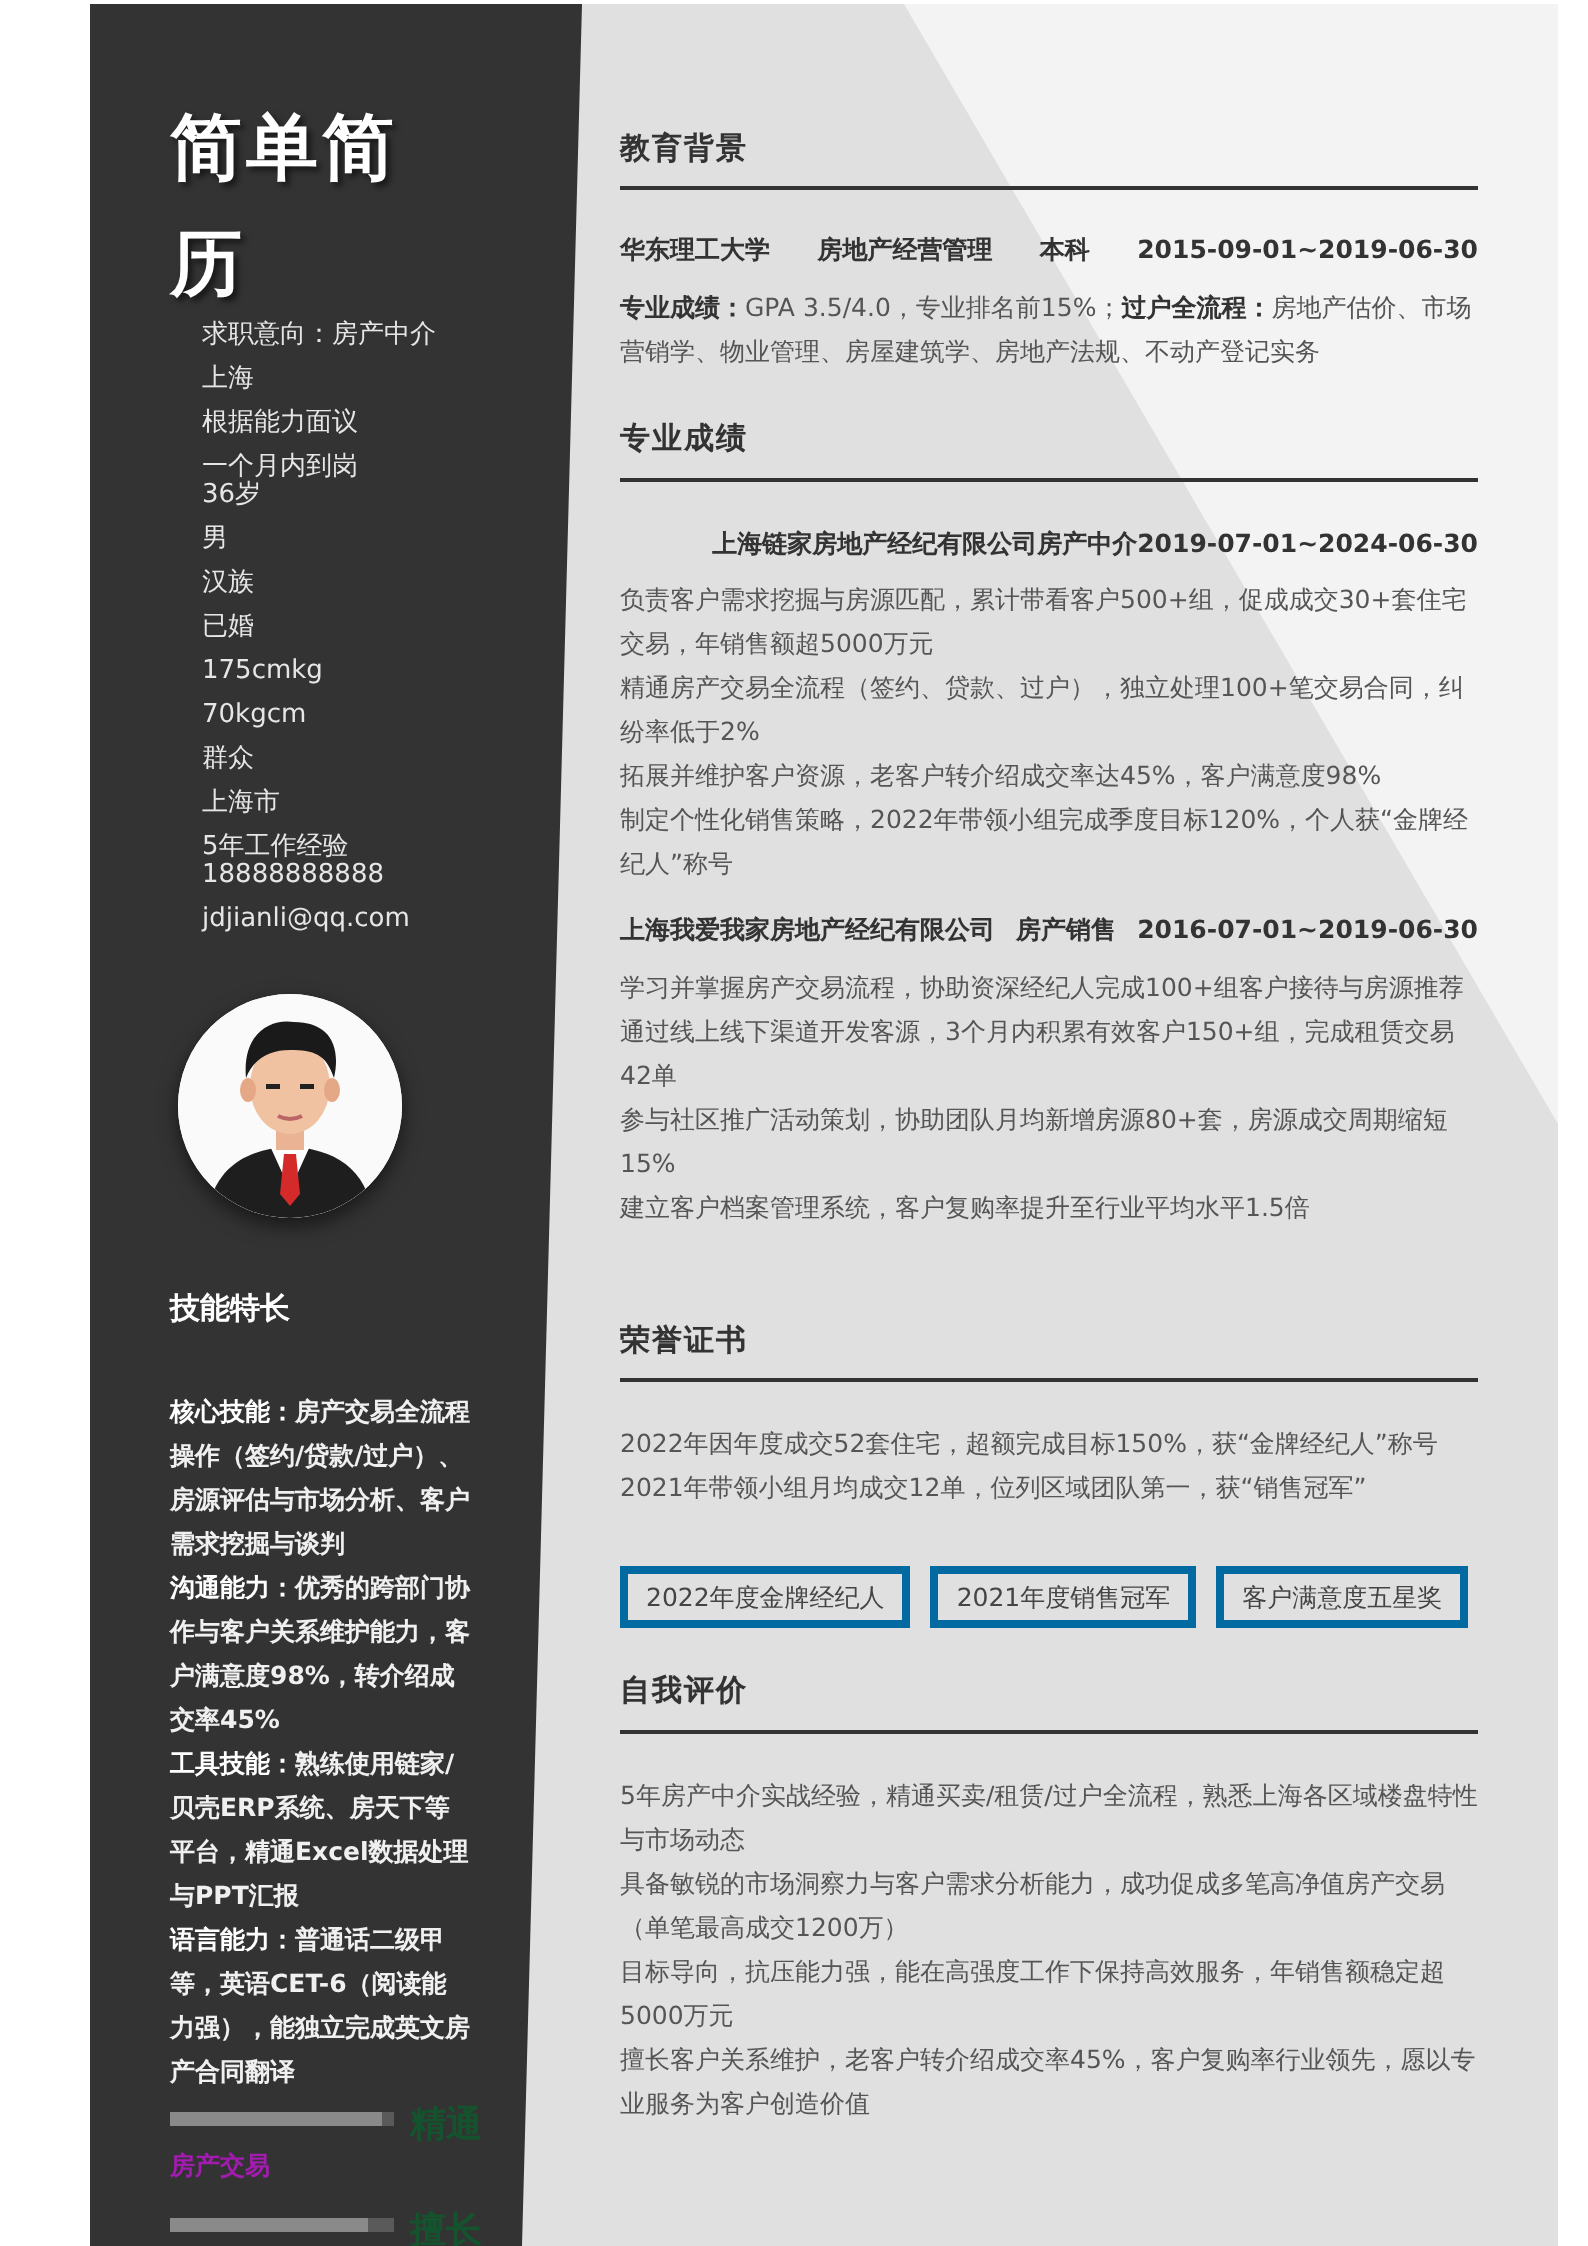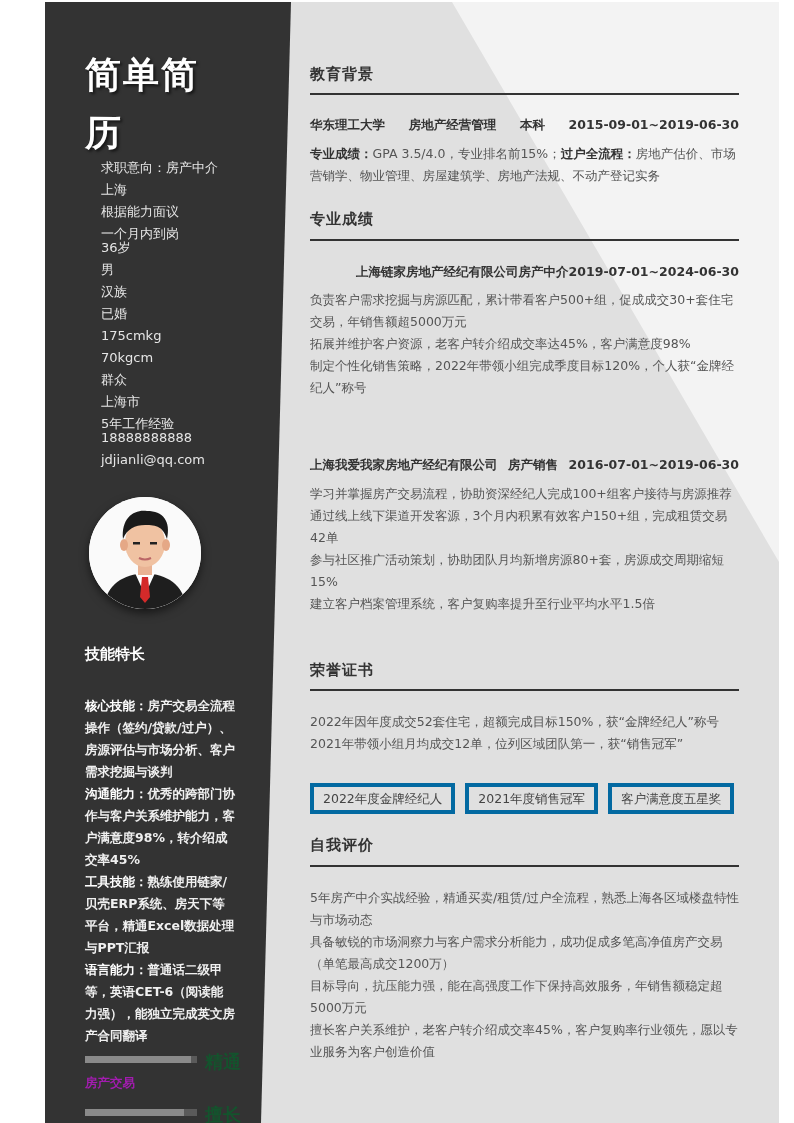--- a/index.html
+++ b/index.html
@@ -152,20 +152,21 @@
     <div class="sec-title" style="top:208px;">专业成绩</div>
     <div class="sec-rule" style="top:237px;"></div>
 
     <div class="row-head" style="top:262px;justify-content:flex-end;">
       <span>上海链家房地产经纪有限公司</span>
       <span>房产中介</span>
       <span>2019-07-01~2024-06-30</span>
     </div>
     <div class="para" style="top:287px;">
       <div>负责客户需求挖掘与房源匹配，累计带看客户500+组，促成成交30+套住宅交易，年销售额超5000万元</div>
+      <div>精通房产交易全流程（签约、贷款、过户），独立处理100+笔交易合同，纠纷率低于2%</div>
       <div>拓展并维护客户资源，老客户转介绍成交率达45%，客户满意度98%</div>
       <div>制定个性化销售策略，2022年带领小组完成季度目标120%，个人获“金牌经纪人”称号</div>
     </div>
 
     <div class="row-head" style="top:455px;">
       <span>上海我爱我家房地产经纪有限公司</span>
       <span>房产销售</span>
       <span>2016-07-01~2019-06-30</span>
     </div>
     <div class="para" style="top:481px;">

